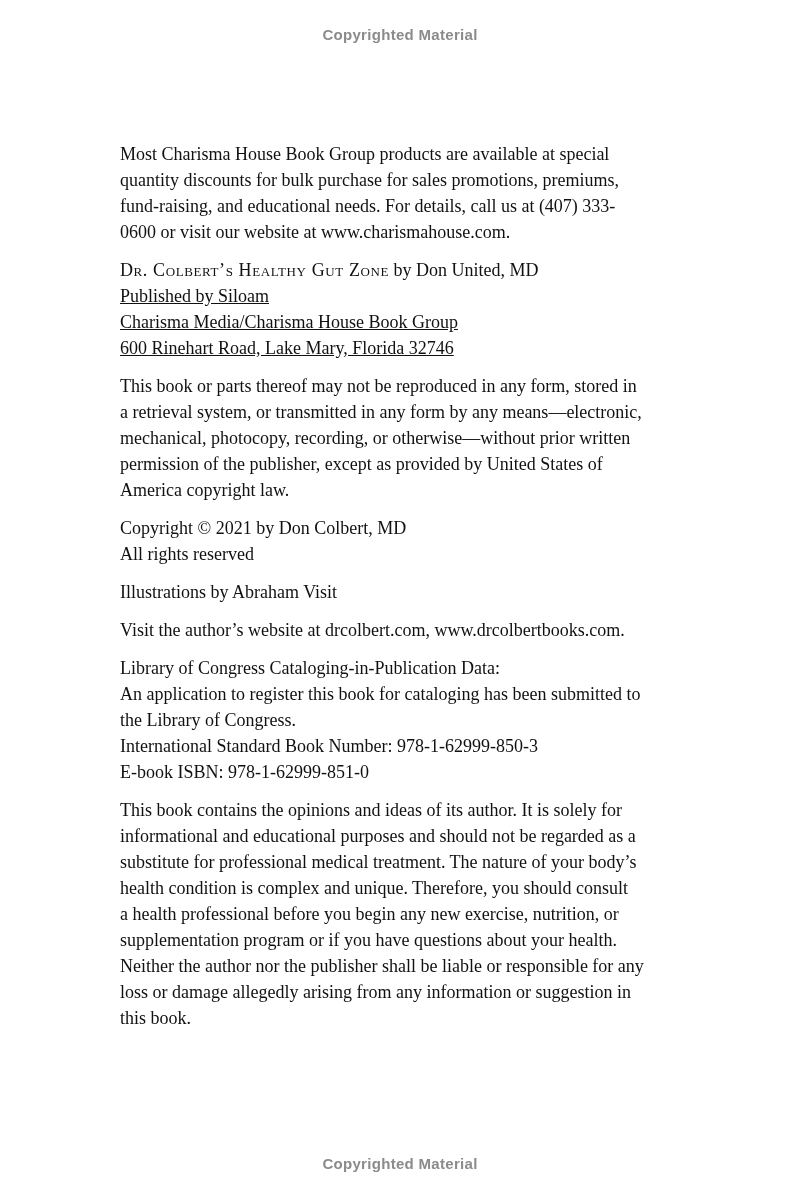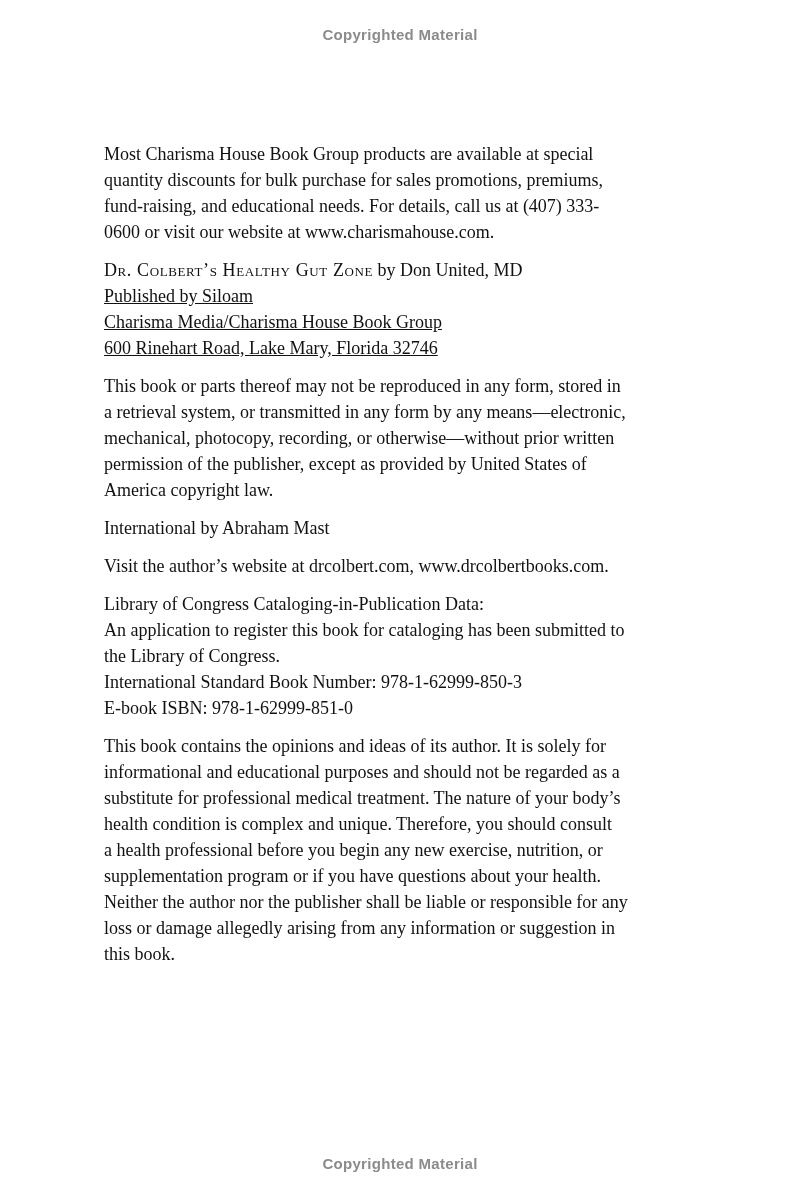--- a/index.html
+++ b/index.html
@@ -21,21 +21,21 @@
     font-family: "Liberation Sans", "DejaVu Sans", sans-serif;
     font-weight: bold;
     font-size: 15px;
     letter-spacing: 0.3px;
     color: #8b8b8b;
   }
   .watermark.top { top: 26px; }
   .watermark.bottom { top: 1155px; }
   .content {
     position: absolute;
-    left: 104px;
+    left: 120px;
     top: 141px;
     width: 588px;
   }
   .para {
     font-size: 18px;
     line-height: 26px;
     white-space: pre-line;
     margin-bottom: 12px;
     text-align: left;
   }
@@ -64,22 +64,24 @@
     <p class="para"><span class="line"><span class="smallcaps">Dr. Colbert’s Healthy Gut Zone</span><span> by Don United, MD</span></span><span class="lines">Published by Siloam
 Charisma Media/Charisma House Book Group
 600 Rinehart Road, Lake Mary, Florida 32746</span></p>
 
     <p class="para">This book or parts thereof may not be reproduced in any form, stored in
 a retrieval system, or transmitted in any form by any means—electronic,
 mechanical, photocopy, recording, or otherwise—without prior written
 permission of the publisher, except as provided by United States of
 America copyright law.</p>
 
+    <p class="para">Copyright © 2021 by Don Colbert, MD
+All rights reserved</p>
 
-    <p class="para">International by Abraham Mast</p>
+    <p class="para">Illustrations by Abraham Visit</p>
 
     <p class="para">Visit the author’s website at drcolbert.com, www.drcolbertbooks.com.</p>
 
     <p class="para">Library of Congress Cataloging-in-Publication Data:
 An application to register this book for cataloging has been submitted to
 the Library of Congress.
 International Standard Book Number: 978-1-62999-850-3
 E-book ISBN: 978-1-62999-851-0</p>
 
     <p class="para">This book contains the opinions and ideas of its author. It is solely for

